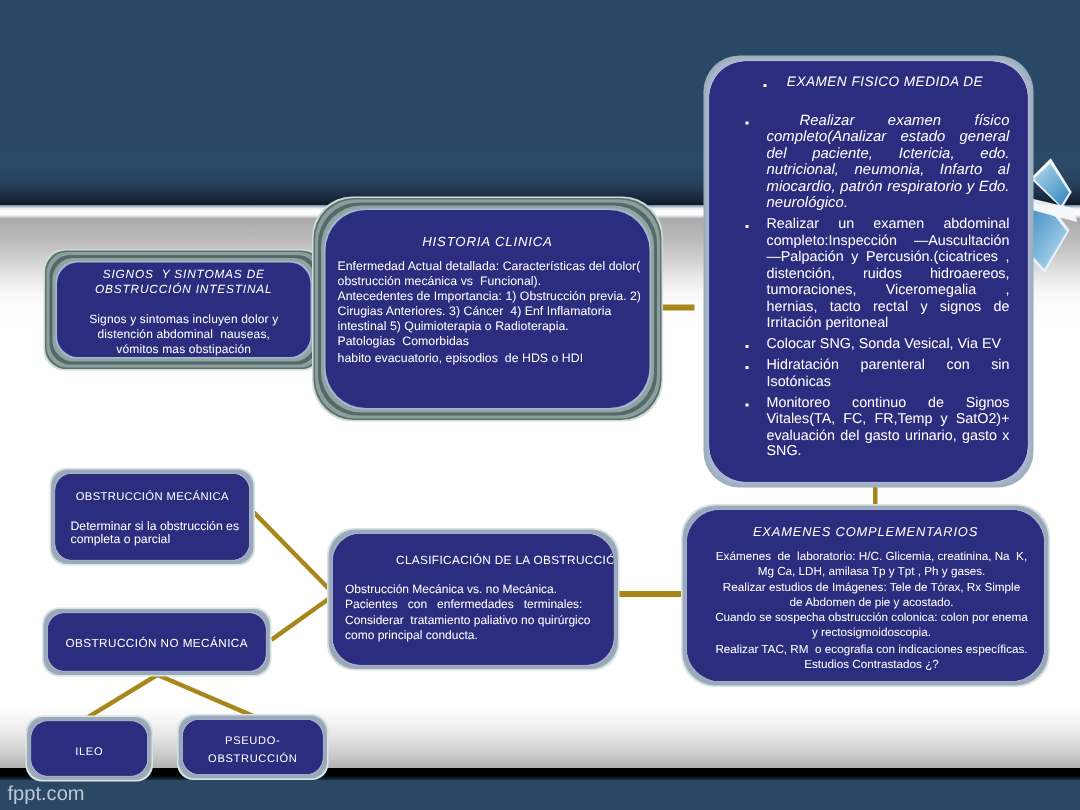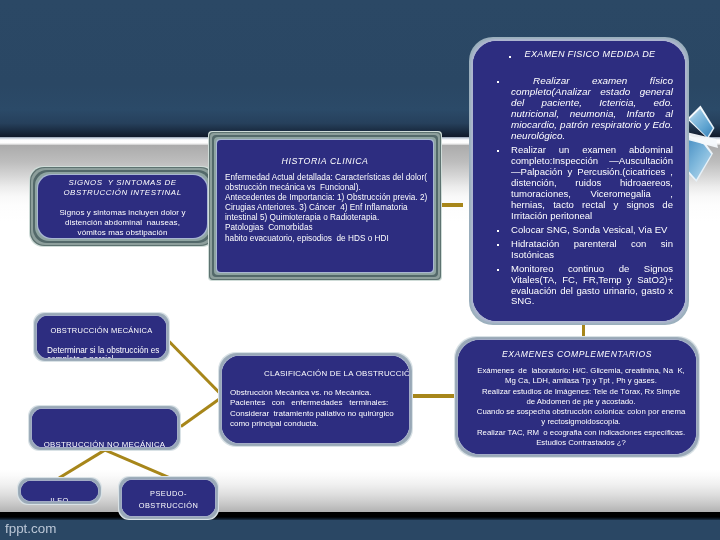--- a/index.html
+++ b/index.html
@@ -71,21 +71,21 @@
   .b3 li.it{font-style:italic;text-indent:22px;font-size:9.9px;letter-spacing:.05px;}
   .b3 li:before{content:"";position:absolute;left:-14px;top:5px;width:2px;height:2px;background:#fff;}
   
   .t2{position:absolute;left:0;right:0;top:16px;text-align:center;font-style:italic;
       font-size:8.8px;line-height:11px;letter-spacing:.55px;}
   .b2{position:absolute;left:8px;right:4px;top:33px;text-align:left;
       font-size:8.2px;line-height:10.1px;letter-spacing:0.03px;}
 
   .t4{position:absolute;left:0;right:0;top:10px;text-align:center;font-size:7.5px;line-height:10px;letter-spacing:.25px;}
   .b4{position:absolute;left:10px;right:4px;top:30px;text-align:left;font-size:8.2px;line-height:9.2px;}
-  .t5{position:absolute;left:0;right:0;top:15px;text-align:center;font-size:7.8px;line-height:10px;letter-spacing:.3px;margin-top:16px;}
+  .t5{position:absolute;left:0;right:0;top:15px;text-align:center;font-size:7.8px;line-height:10px;letter-spacing:.3px;}
   .t6{position:absolute;left:0;right:0;top:15px;text-align:center;font-size:7.4px;line-height:10px;letter-spacing:.45px;}
   .t7{position:absolute;left:0;right:0;top:8px;text-align:center;font-size:7.4px;line-height:11.5px;letter-spacing:.45px;}
   .t8{position:absolute;left:0;right:0;top:12px;text-align:center;font-size:7.9px;line-height:11px;letter-spacing:.22px;margin-left:42px;}
   .b8{position:absolute;left:8px;right:4px;top:32px;text-align:left;font-size:8px;line-height:10.4px;}
   .t9{position:absolute;left:0;right:0;top:9px;text-align:center;font-style:italic;font-size:8.6px;line-height:11px;letter-spacing:.55px;}
   .b9{position:absolute;left:12px;right:4px;top:26px;text-align:center;font-size:7.8px;line-height:10.25px;}
   
   .conn{position:absolute;background:#a7861a;}
   .conn-l{position:absolute;transform-origin:0 50%;background:#a7861a;}
 </style>
@@ -148,21 +148,21 @@
           <div class="tl">SIGNOS  Y SINTOMAS DE</div>
           <div class="tl">OBSTRUCCIÓN INTESTINAL</div>
         </div>
         <div class="b1">
           <div class="bl">Signos y sintomas incluyen dolor y</div>
           <div class="bl">distención abdominal  nauseas,</div>
           <div class="bl">vómitos mas obstipación</div>
         </div>
       </div>
     </div>
-  <div class="box" style="left:208px;top:131px;width:234px;height:150px;border-radius:4px;">
+  <div class="box" style="left:208px;top:131px;width:234px;height:150px;border-radius:27px;">
       <div class="r r0"></div>
       <div class="r r1"></div>
       <div class="r r2"></div>
       <div class="r r3"></div>
       <div class="r r4"></div>
       <div class="r r5"></div>
       <div class="r r6"></div>
       <div class="ct">
         <div class="t2">
           <div class="tl">HISTORIA CLINICA</div>
@@ -195,21 +195,21 @@
         </div>
         <ul class="b3">
           <li class="it"><span>Realizar examen físico completo(Analizar estado general del paciente, Ictericia, edo. nutricional, neumonia, Infarto al miocardio, patrón respiratorio y Edo. neurológico.</span></li>
           <li class=""><span>Realizar un examen abdominal completo:Inspección —Auscultación —Palpación y Percusión.(cicatrices , distención, ruidos hidroaereos, tumoraciones, Viceromegalia , hernias, tacto rectal y signos de Irritación peritoneal</span></li>
           <li class=""><span>Colocar SNG, Sonda Vesical, Via EV</span></li>
           <li class=""><span>Hidratación parenteral con sin Isotónicas</span></li>
           <li class=""><span>Monitoreo continuo de Signos Vitales(TA, FC, FR,Temp y SatO2)+ evaluación del gasto urinario, gasto x SNG.</span></li>
         </ul>
       </div>
     </div>
-  <div class="box boxs" style="left:33px;top:312px;width:137px;height:50px;border-radius:11px;">
+  <div class="box boxs" style="left:33px;top:312px;width:137px;height:65px;border-radius:11px;">
       <div class="r r0"></div>
       <div class="r r1"></div>
       <div class="r r2"></div>
       <div class="r r3"></div>
       <div class="r r4"></div>
       <div class="r r5"></div>
       <div class="r r6"></div>
       <div class="ct">
         <div class="t4">
           <div class="tl">OBSTRUCCIÓN MECÁNICA</div>
@@ -227,21 +227,21 @@
       <div class="r r3"></div>
       <div class="r r4"></div>
       <div class="r r5"></div>
       <div class="r r6"></div>
       <div class="ct">
         <div class="t5">
           <div class="tl">OBSTRUCCIÓN NO MECÁNICA</div>
         </div>
       </div>
     </div>
-  <div class="box boxs" style="left:17px;top:477px;width:85px;height:28px;border-radius:11px;">
+  <div class="box boxs" style="left:17px;top:477px;width:85px;height:44px;border-radius:11px;">
       <div class="r r0"></div>
       <div class="r r1"></div>
       <div class="r r2"></div>
       <div class="r r3"></div>
       <div class="r r4"></div>
       <div class="r r5"></div>
       <div class="r r6"></div>
       <div class="ct">
         <div class="t6">
           <div class="tl">ILEO</div>

